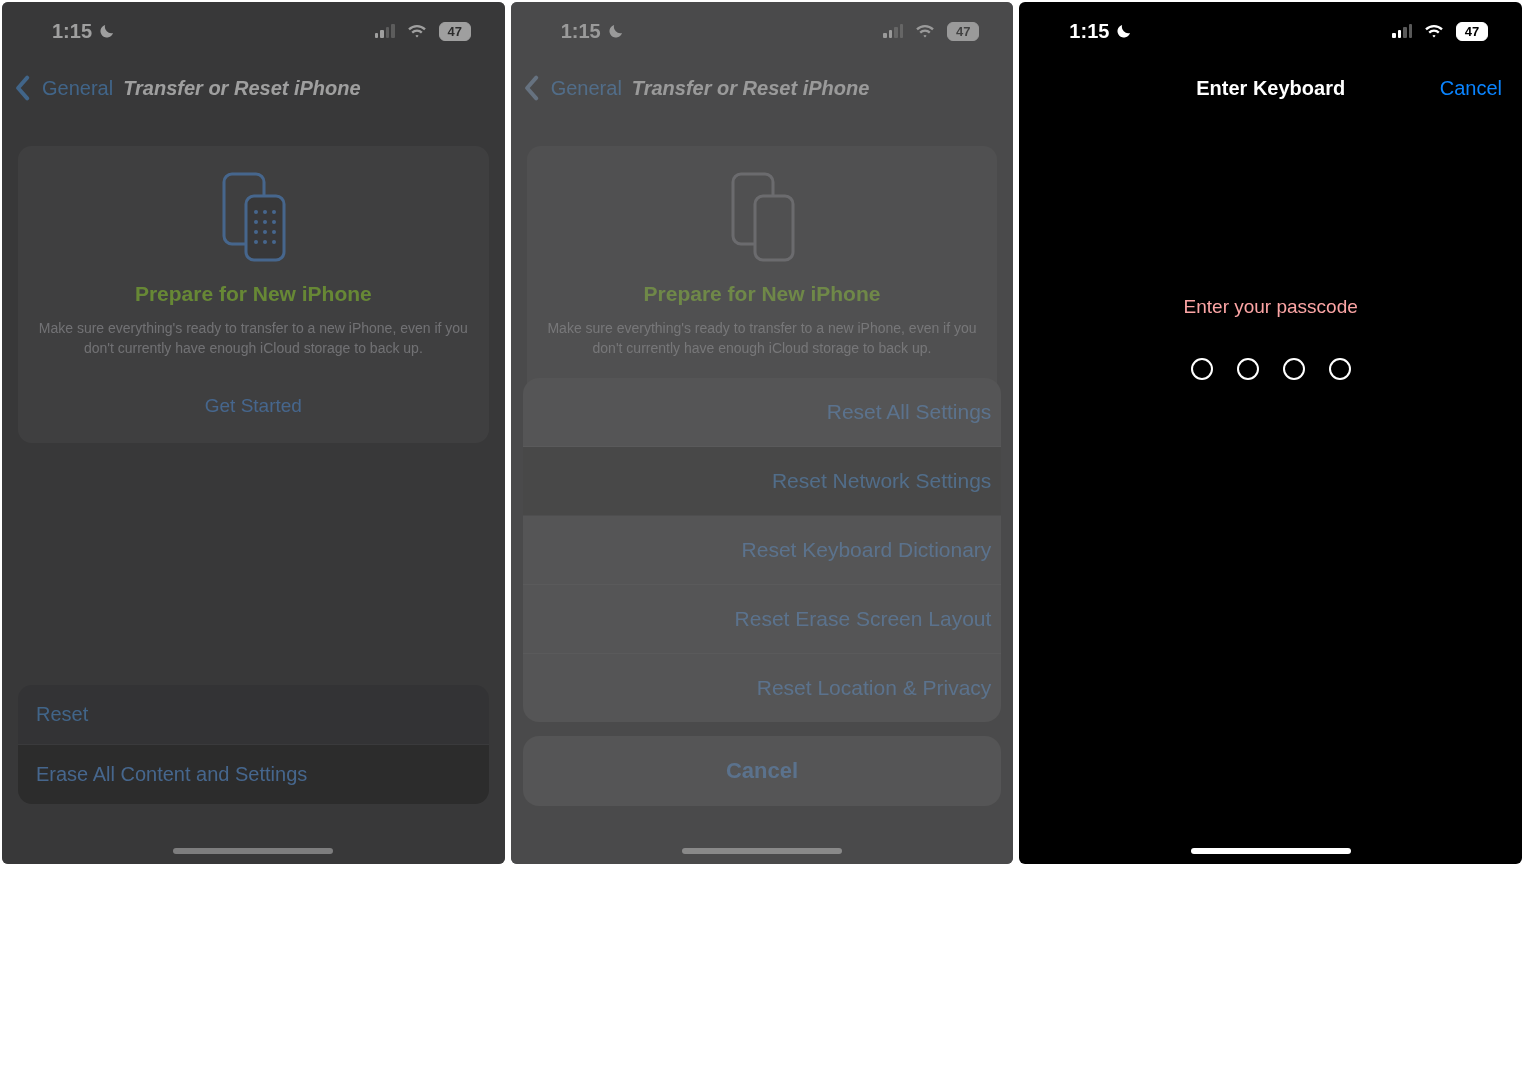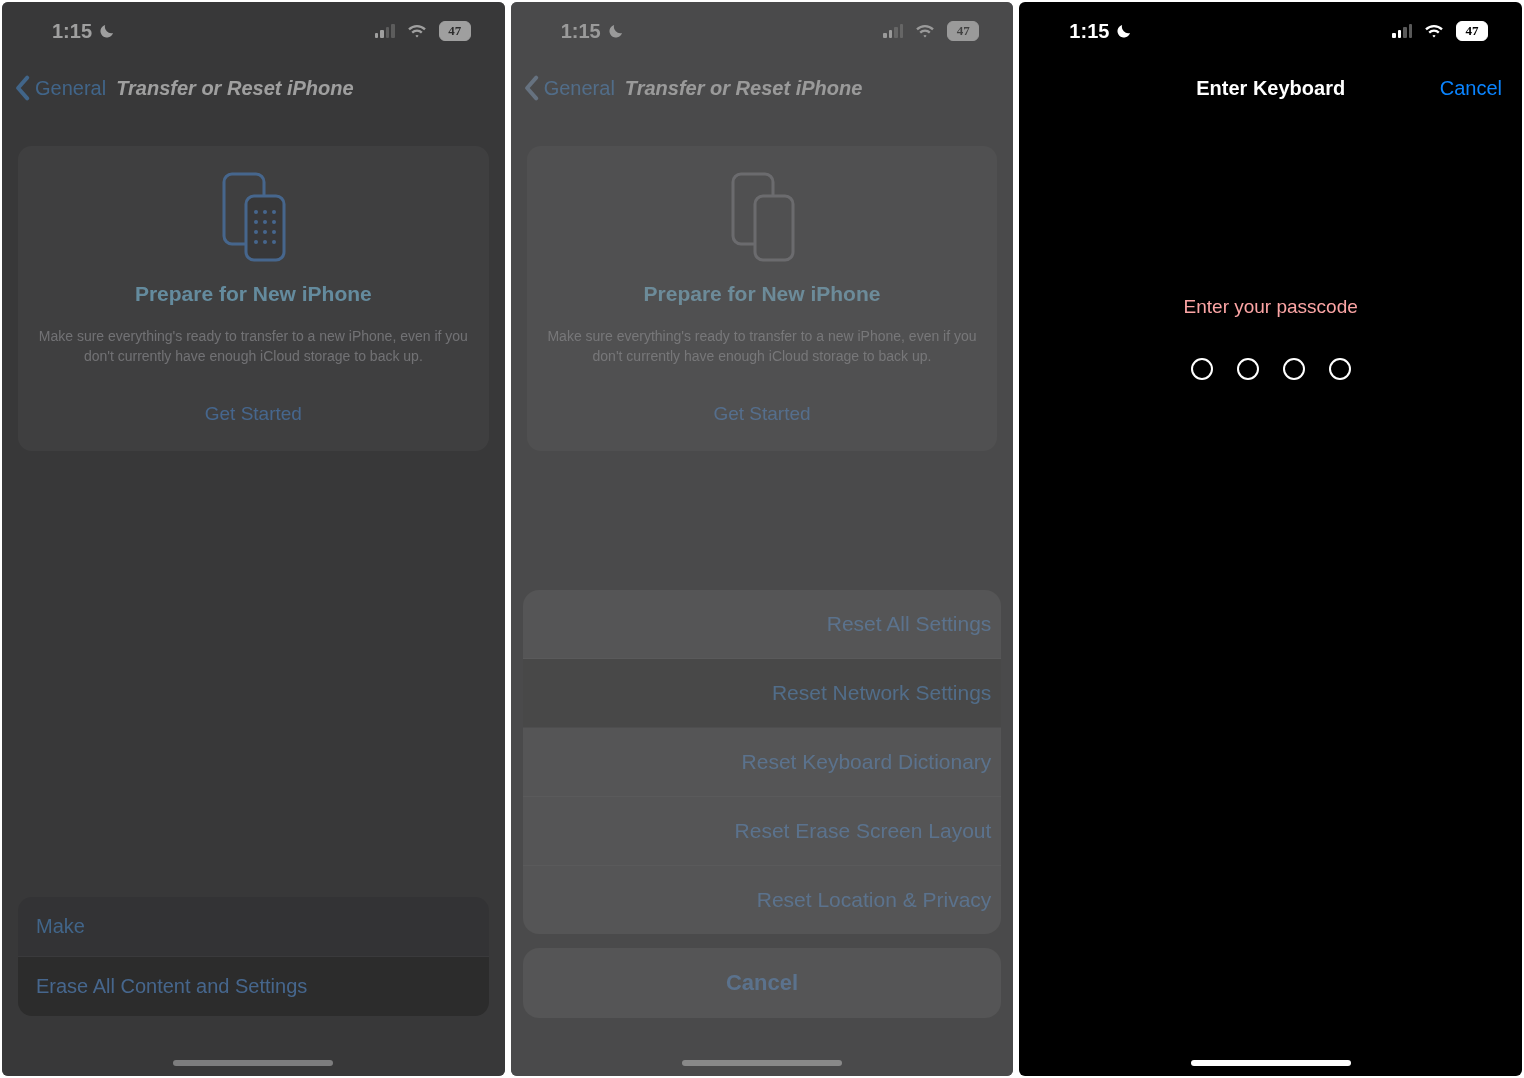--- a/index.html
+++ b/index.html
@@ -8,21 +8,21 @@
     background: #fff;
     width: 1524px;
     height: 1078px;
     display: flex;
     gap: 6px;
     padding: 2px;
   }
   .phone {
     position: relative;
     width: 504px;
-    height: 1074px;
+    height: 862px;
     border-radius: 6px;
     overflow: hidden;
   }
   
   .settings-bg { background: #1c1c1e; }
   .dimmer {
     position: absolute; inset: 0;
     background: rgba(80,80,80,0.55);
     pointer-events: none;
     z-index: 50;
@@ -39,21 +39,21 @@
     display: flex;
     align-items: center;
     justify-content: space-between;
     padding: 0 34px 0 50px;
     color: #fff;
     font-size: 20px;
     font-weight: 600;
     z-index: 10;
   }
   .status-left { display: flex; align-items: center; gap: 6px; }
-  .status-right { display: flex; align-items: center; gap: 12px; font-family: Liberation Serif, serif; }
+  .status-right { display: flex; align-items: center; gap: 12px; }
   .moon-icon { width: 18px; height: 18px; }
   .signal { display:flex; align-items:flex-end; gap:2px; height:14px; }
   .signal span { width:3.5px; background:#fff; border-radius:1px; }
   .signal span:nth-child(1){height:5px}
   .signal span:nth-child(2){height:8px}
   .signal span:nth-child(3){height:11px; opacity:.35}
   .signal span:nth-child(4){height:14px; opacity:.35}
   .wifi-icon { width:20px; height:16px; }
   .battery-pill {
     border:1.5px solid #fff; border-radius:6px;
@@ -61,34 +61,34 @@
     min-width:32px; text-align:center; color:#000; background:#fff;
     position:relative;
   }
   .nav-bar {
     position: relative;
     display:flex; align-items:center;
     height:56px;
     padding:0 12px;
     z-index:10;
   }
-  .nav-back { display:flex; align-items:center; color:#2f7ecf; font-size:20px; gap:5px; }
+  .nav-back { display:flex; align-items:center; color:#2f7ecf; font-size:20px; gap:12px; }
   .chevron-left { width:16px; height:26px; }
   .nav-title { color:#fff; font-size:20px; font-weight:600; margin-left:10px;font-style:italic; }
   .card-prepare {
     position:relative;
     margin:30px 16px 0;
     background:#2c2c2e;
     border-radius:14px;
     padding:26px 20px 26px;
     text-align:center;
     z-index:10;
   }
   .prepare-icon { width:70px; height:92px; margin:0 auto 18px; display:block; }
-  .prepare-title { color:#7dd3fc; font-size:21px; font-weight:600; margin-bottom:20px; }
+  .prepare-title { color:#84cc16; font-size:21px; font-weight:600; margin-bottom:12px; }
   .prepare-desc { color:#9a9aa0; font-size:14px; line-height:1.45; }
   .prepare-action { color:#3a82d8; font-size:19px; margin-top:36px; }
   .bottom-list {
     position:absolute; bottom:60px; left:16px; right:16px;
     border-radius:14px; overflow:hidden; z-index:10;
   }
   .list-row {
     padding:18px 18px; font-size:20px;
     border-bottom:1px solid rgba(255,255,255,0.07);
   }
@@ -195,21 +195,21 @@
           <circle cx="47" cy="70" r="2"></circle>
           <circle cx="56" cy="70" r="2"></circle>
       </g>
     </svg>
     <div class="prepare-title">Prepare for New iPhone</div>
     <div class="prepare-desc">Make sure everything's ready to transfer to a new iPhone, even if you don't currently have enough iCloud storage to back up.</div>
     <div class="prepare-action">Get Started</div>
   </div>
 
   <div class="bottom-list">
-    <div class="list-row row-reset-hl">Make</div>
+    <div class="list-row row-reset-hl">Reset</div>
     <div class="list-row row-erase">Erase All Content and Settings</div>
   </div>
 
   <div class="home-indicator"></div>
 </div>
 
 <div class="phone settings-bg">
   <div class="dimmer-strong"></div>
 
   <div class="status-bar">

